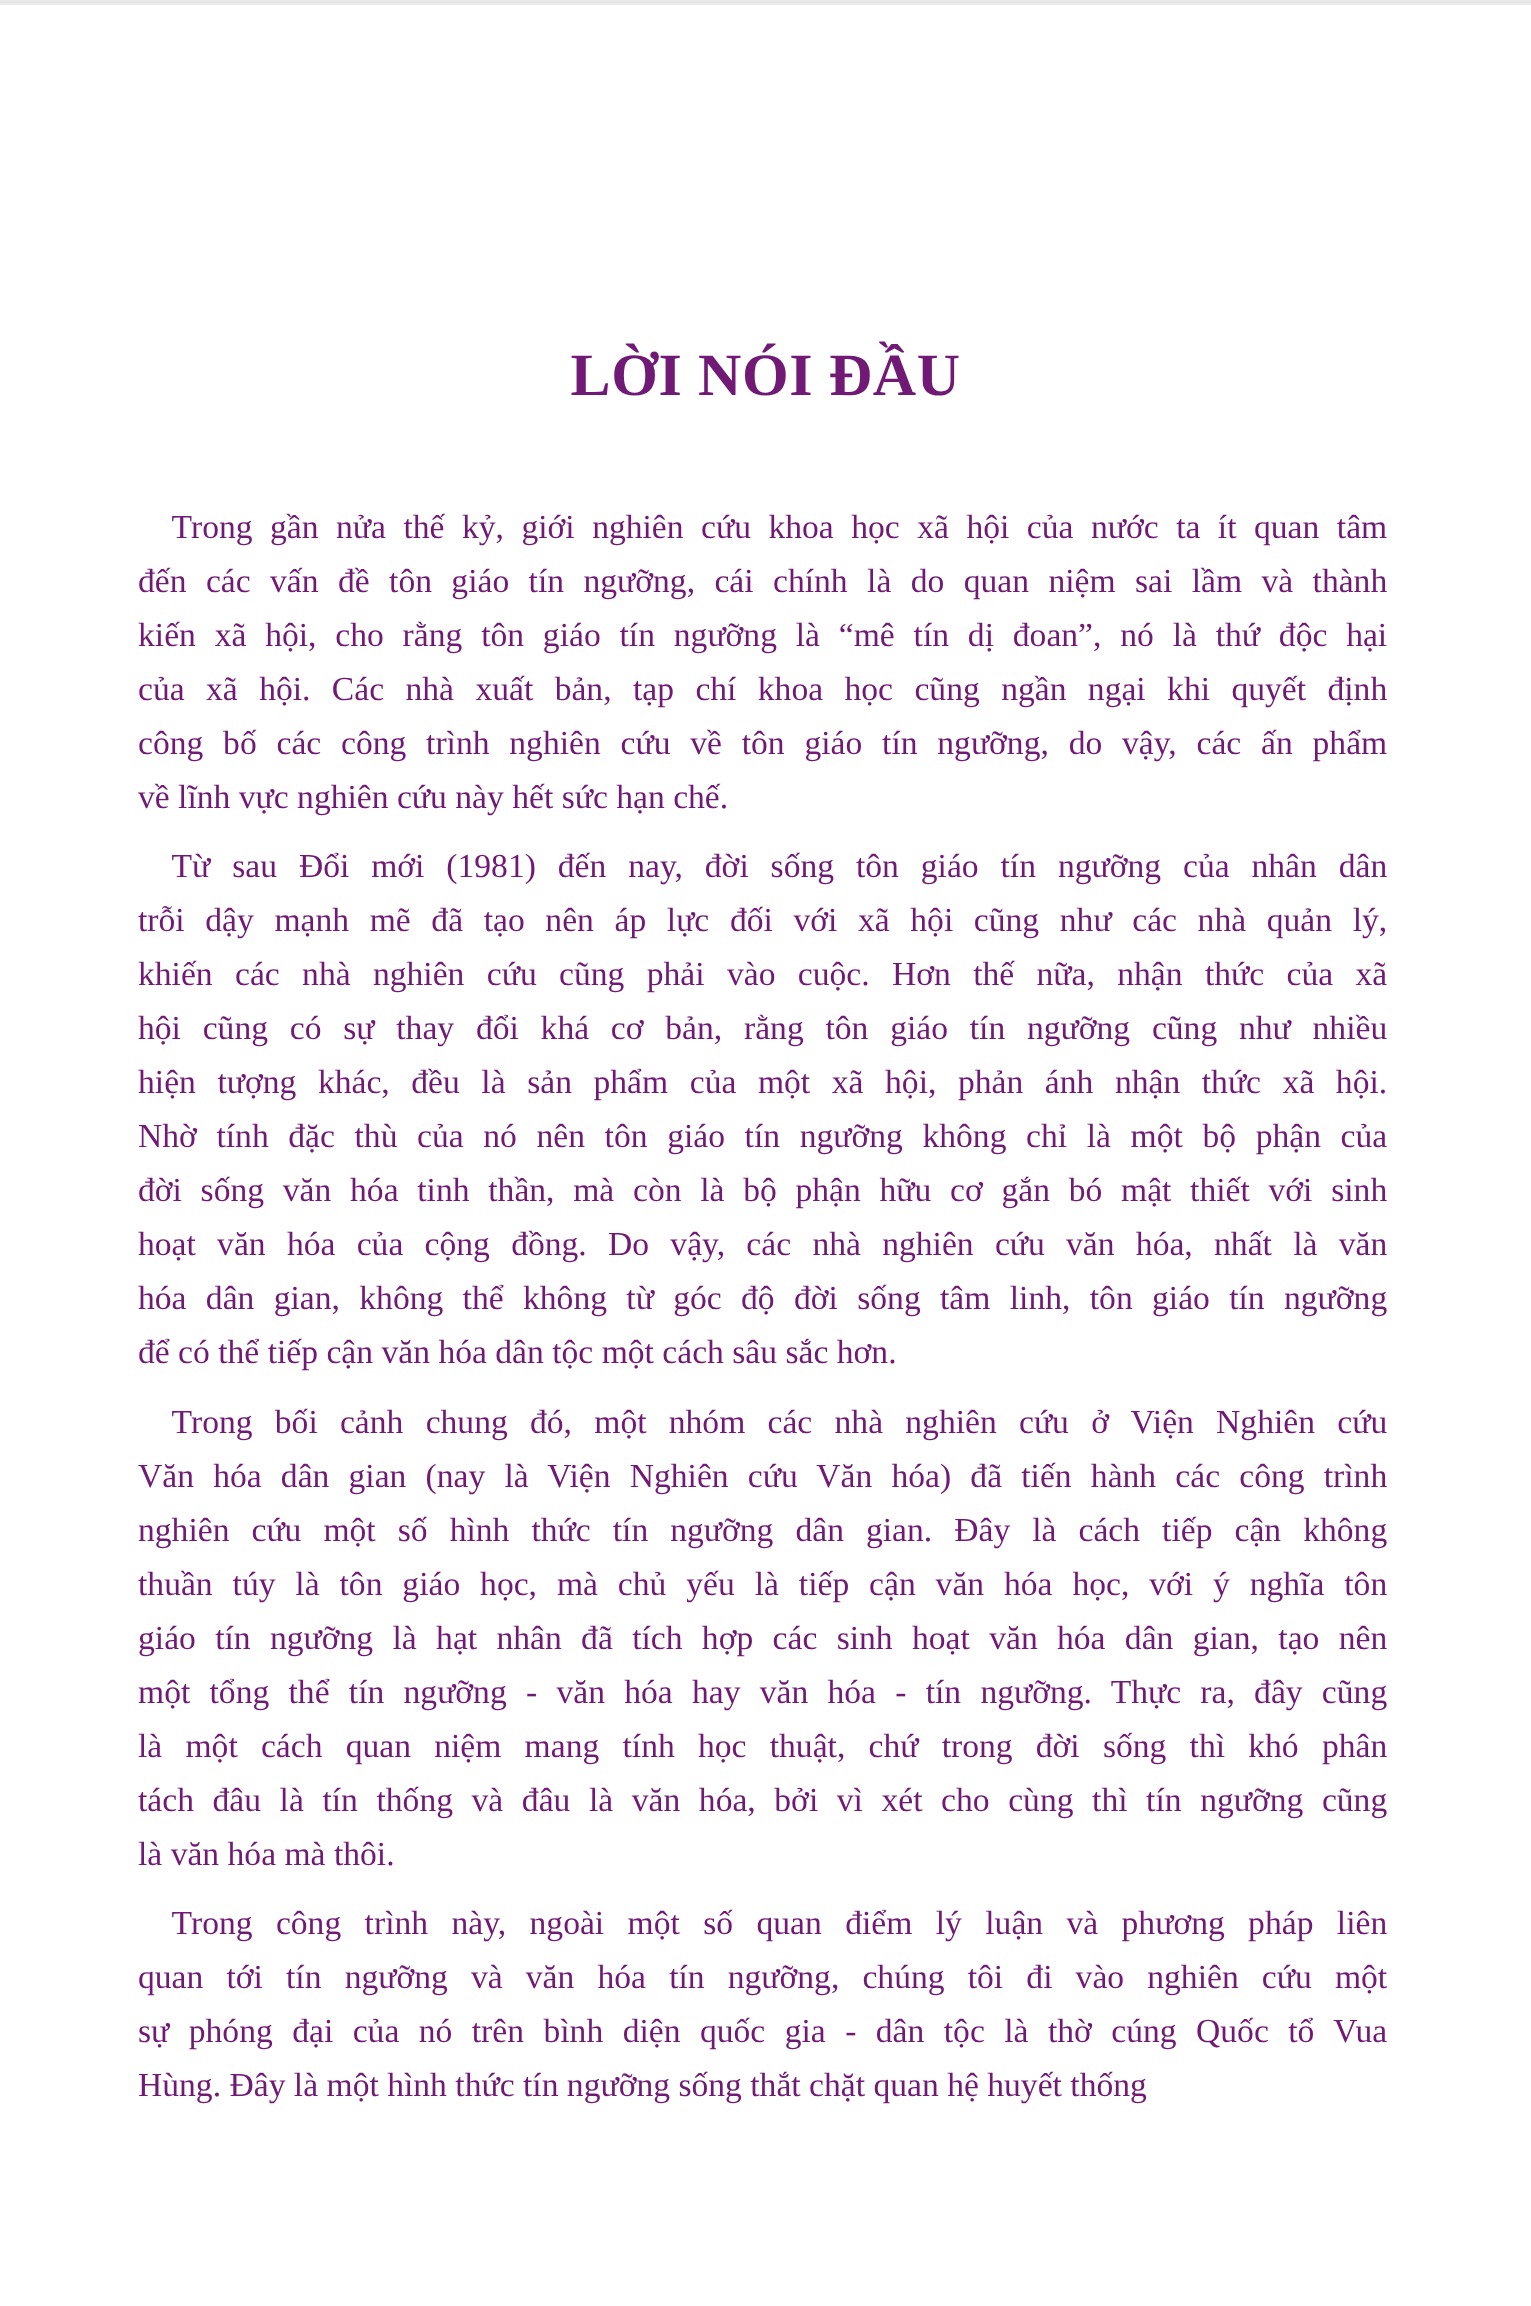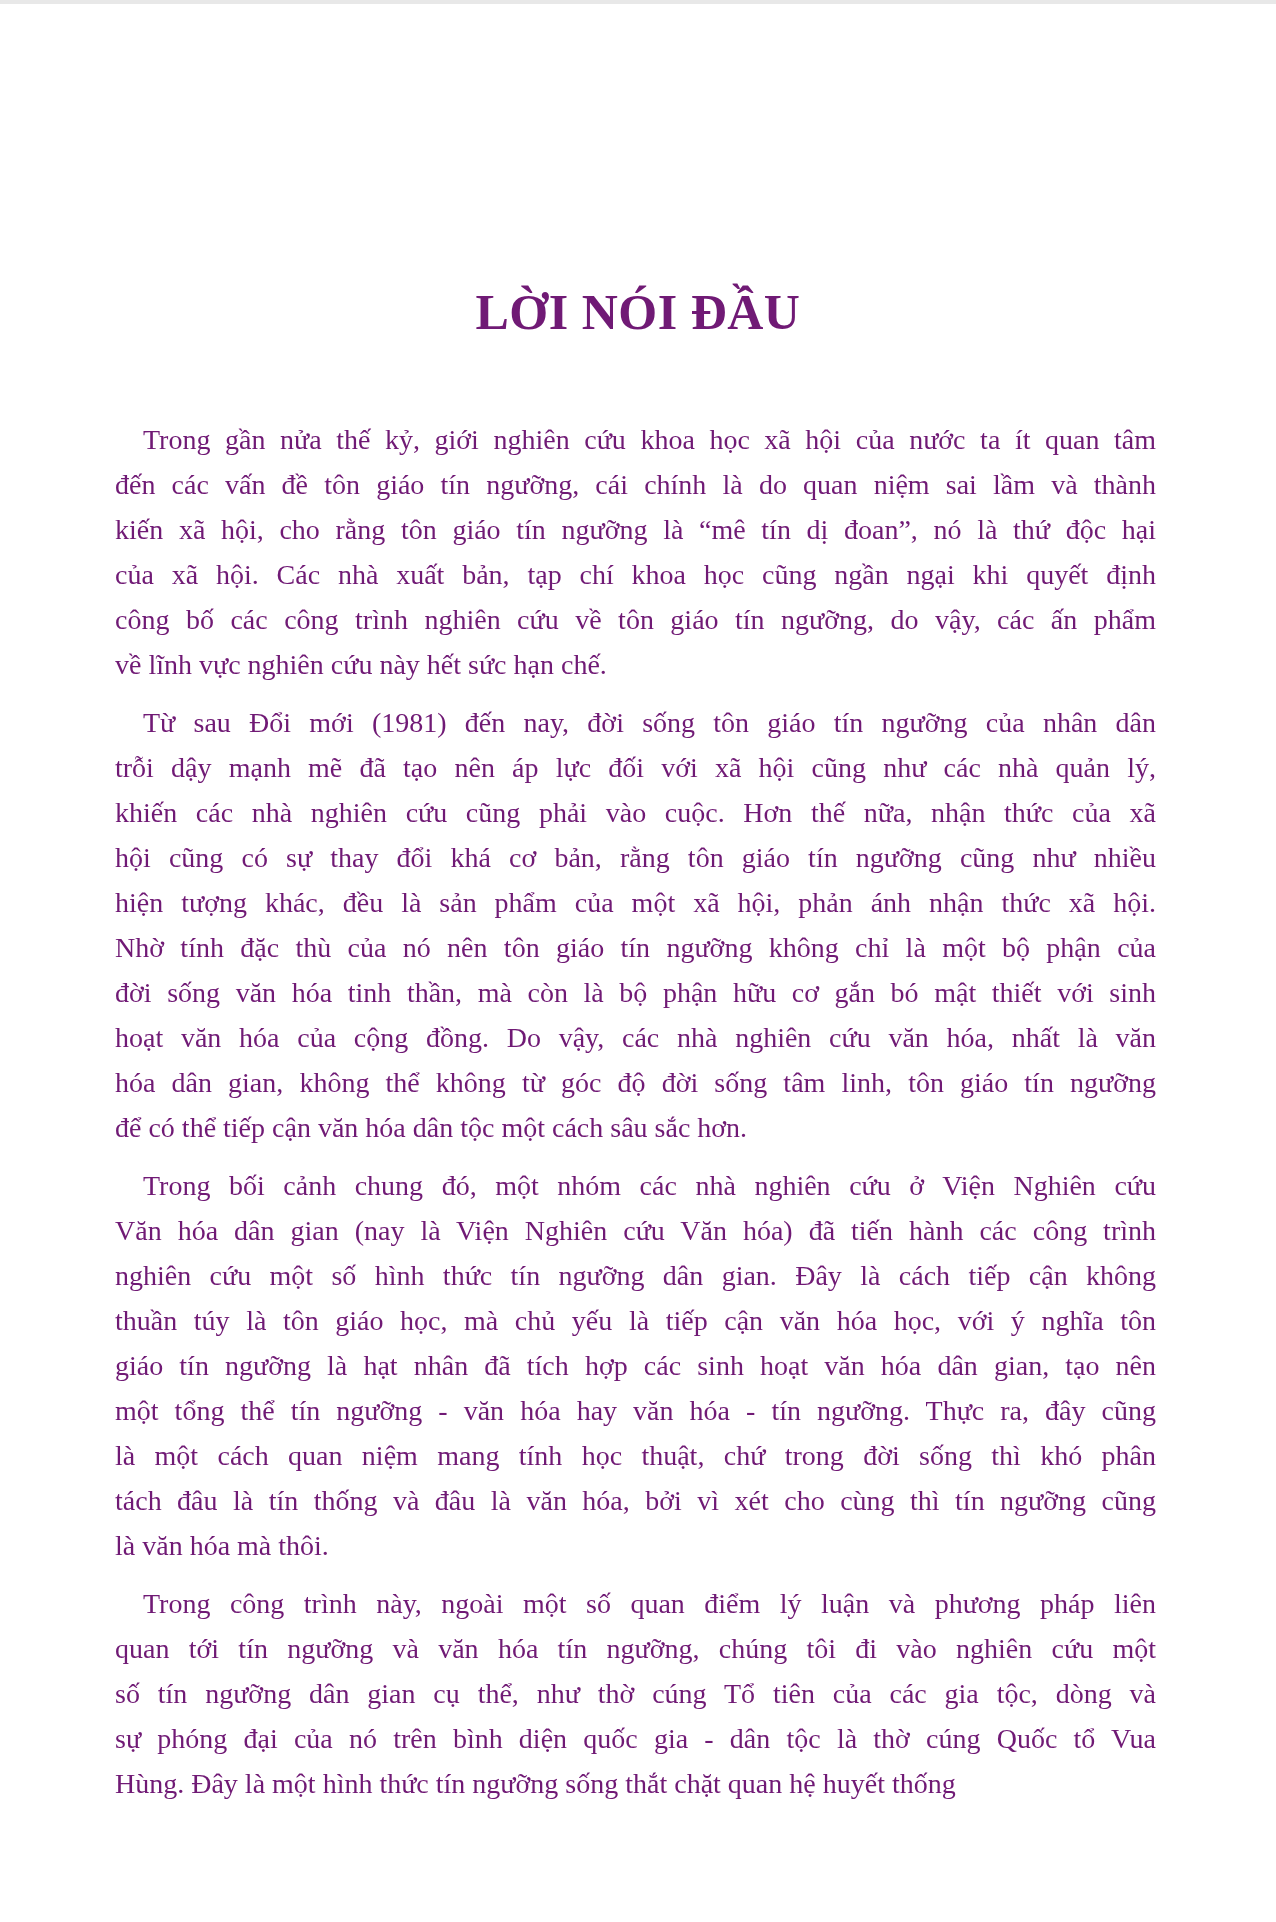--- a/index.html
+++ b/index.html
@@ -82,18 +82,17 @@
         <div class="line">thuần túy là tôn giáo học, mà chủ yếu là tiếp cận văn hóa học, với ý nghĩa tôn</div>
         <div class="line">giáo tín ngưỡng là hạt nhân đã tích hợp các sinh hoạt văn hóa dân gian, tạo nên</div>
         <div class="line">một tổng thể tín ngưỡng - văn hóa hay văn hóa - tín ngưỡng. Thực ra, đây cũng</div>
         <div class="line">là một cách quan niệm mang tính học thuật, chứ trong đời sống thì khó phân</div>
         <div class="line">tách đâu là tín thống và đâu là văn hóa, bởi vì xét cho cùng thì tín ngưỡng cũng</div>
         <div class="line last">là văn hóa mà thôi.</div>
       </div>
       <div class="para">
         <div class="line first">Trong công trình này, ngoài một số quan điểm lý luận và phương pháp liên</div>
         <div class="line">quan tới tín ngưỡng và văn hóa tín ngưỡng, chúng tôi đi vào nghiên cứu một</div>
-        <div class="line">số tín ngưỡng dân gian cụ thể, như thờ cúng Tổ tiên của các gia tộc, dòng và</div>
         <div class="line">sự phóng đại của nó trên bình diện quốc gia - dân tộc là thờ cúng Quốc tổ Vua</div>
         <div class="line last">Hùng. Đây là một hình thức tín ngưỡng sống thắt chặt quan hệ huyết thống</div>
       </div>
     </main>
 </div>
 
 </body></html>

